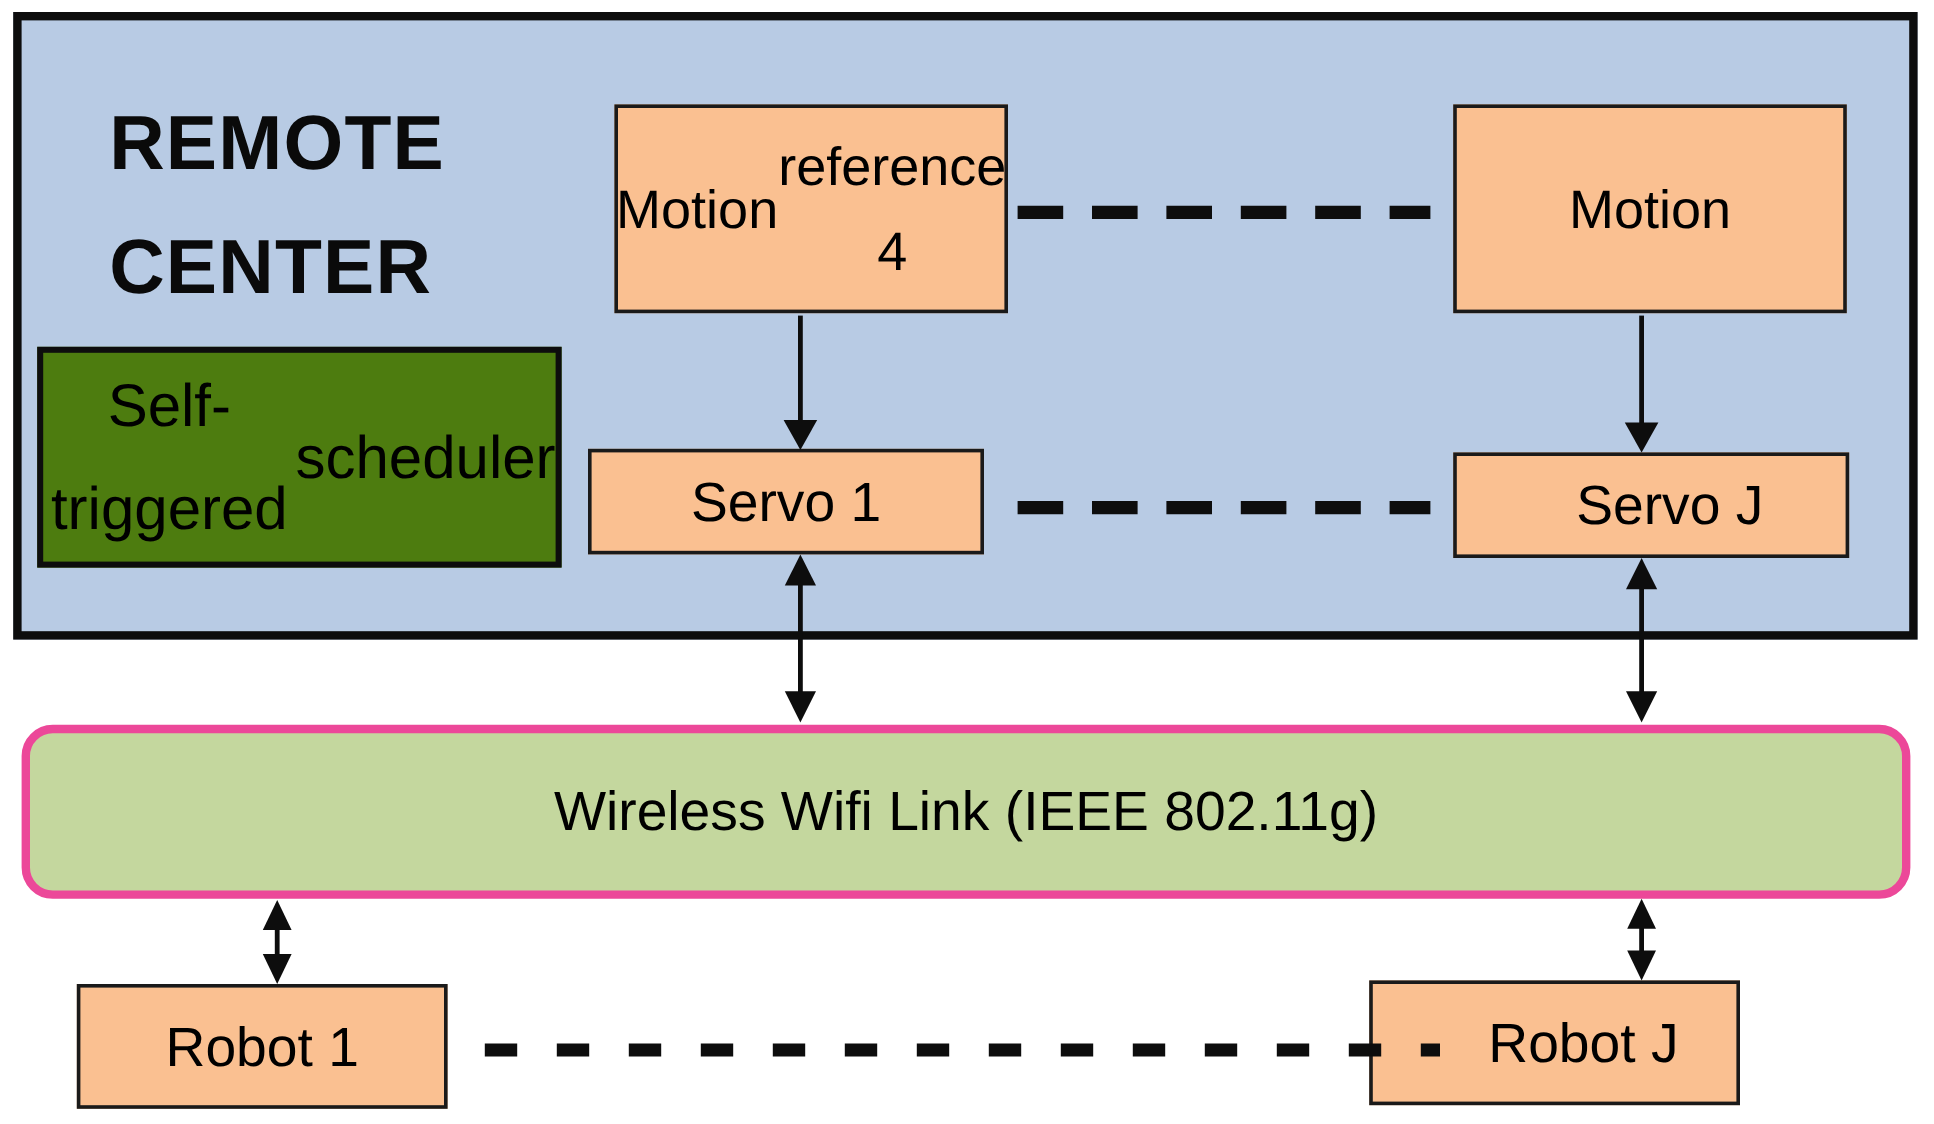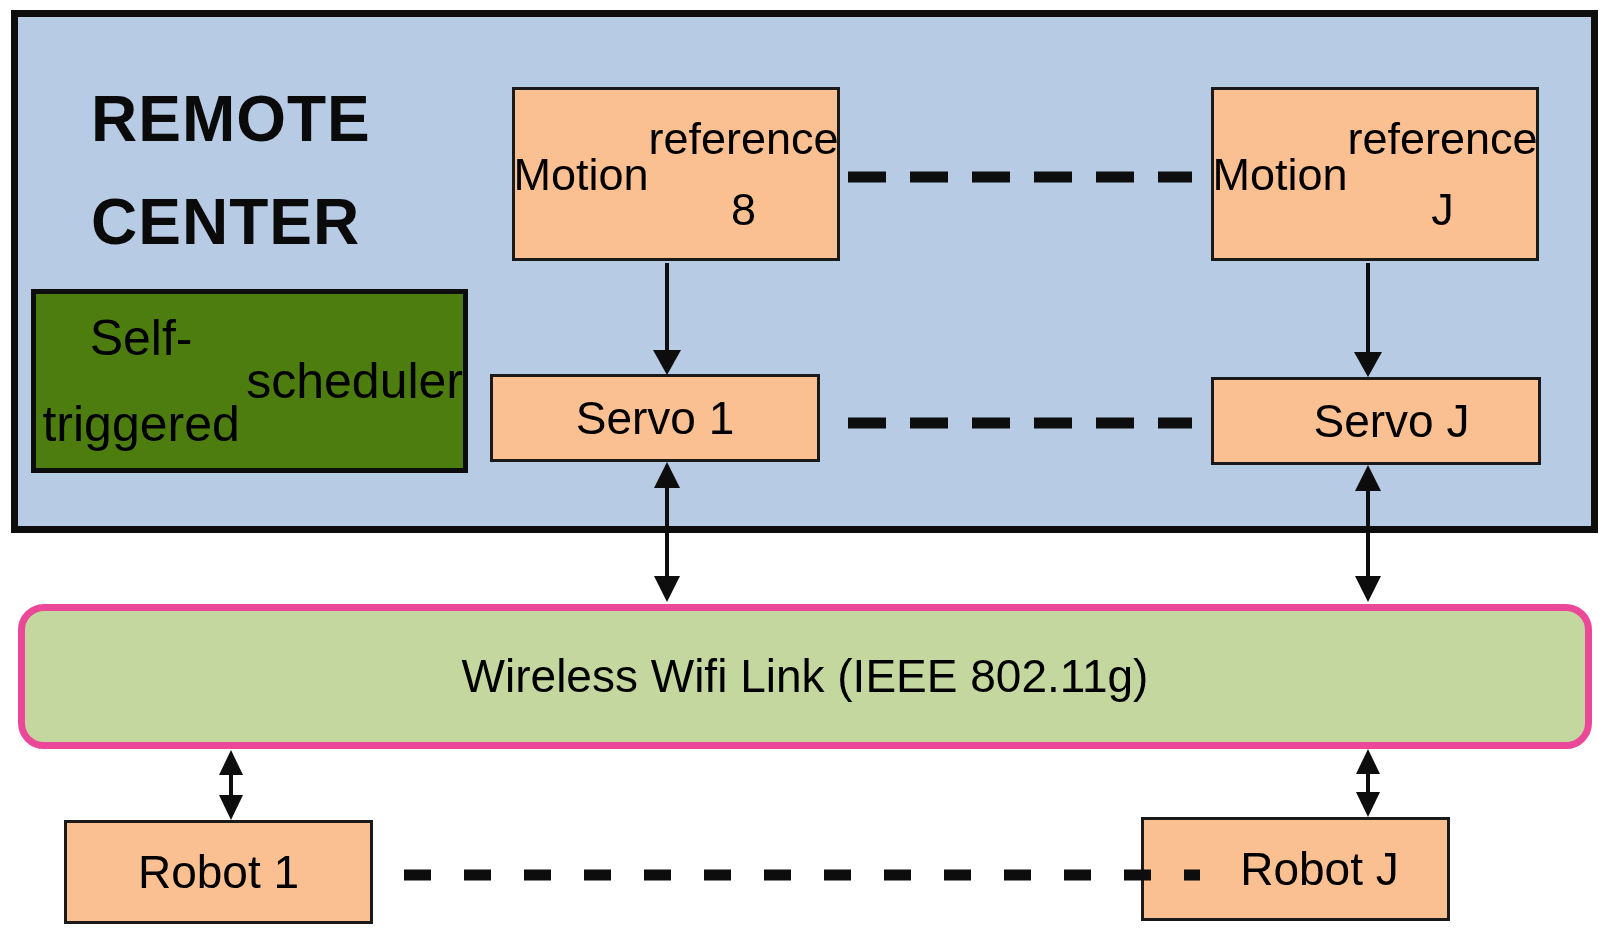--- a/index.html
+++ b/index.html
@@ -119,26 +119,25 @@
       <div>CENTER</div>
     </div>
 
     <div class="blk scheduler">
       <div>Self-triggered</div>
       <div>scheduler</div>
     </div>
 
     <div class="blk orange mref mref1">
       <div>Motion</div>
-      <div>reference 8</div>
+      <div>reference 4</div>
     </div>
 
     <div class="blk orange mref mrefj">
       <div>Motion</div>
-      <div>reference J</div>
     </div>
 
     <div class="blk orange servo servo1">
       <div>Servo 1</div>
     </div>
 
     <div class="blk orange servo servoj">
       <div>Servo J</div>
     </div>
   </div>

